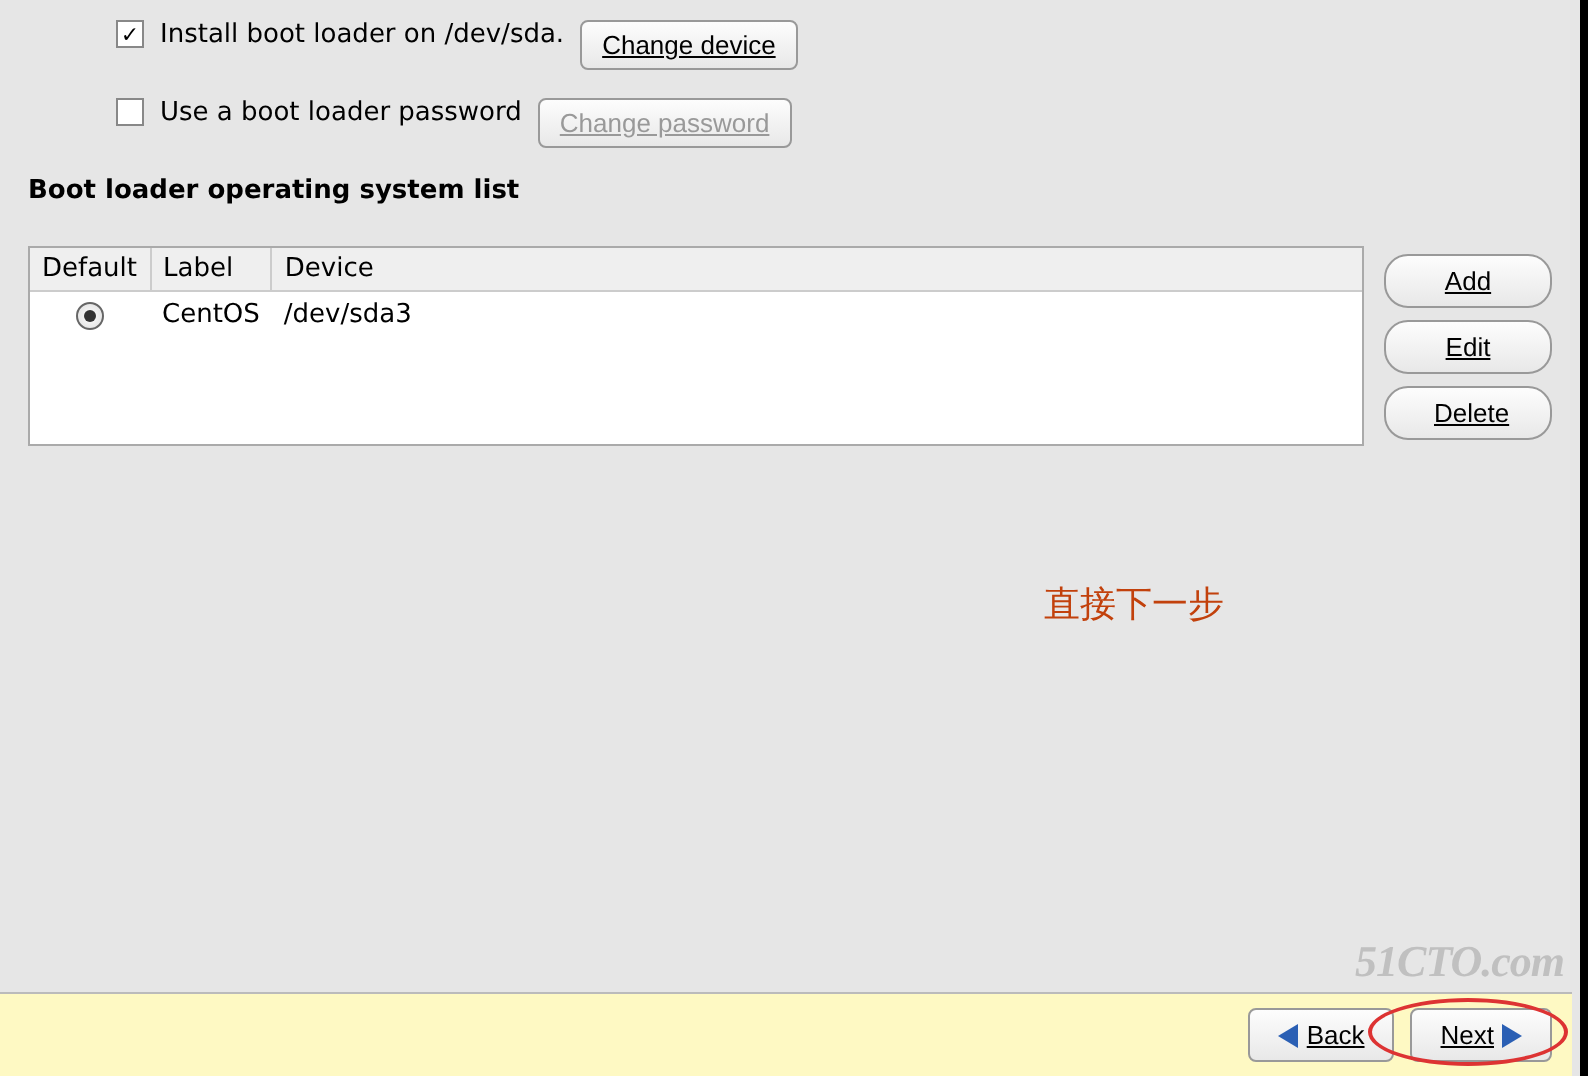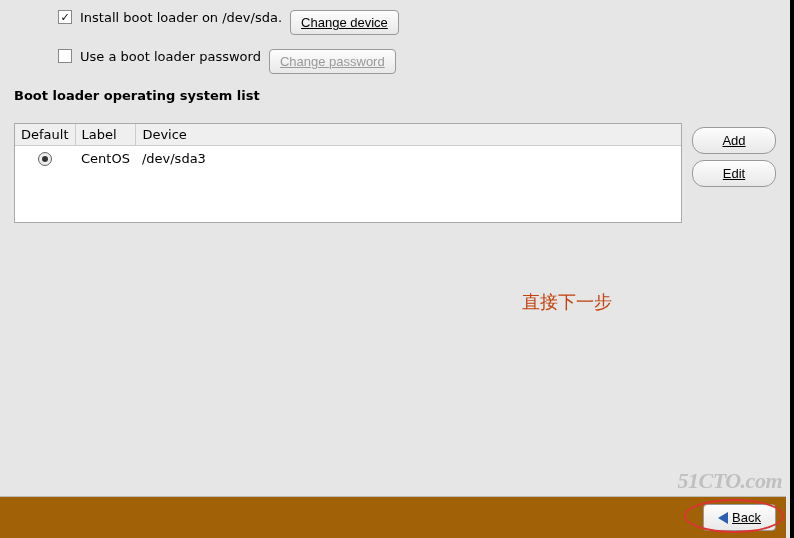--- a/index.html
+++ b/index.html
@@ -148,21 +148,21 @@
       color: rgba(120,120,120,0.35);
       font-style: italic;
     }
     .footer {
       position: absolute;
       bottom: 0;
       left: 0;
       right: 4px;
       height: 42px;
       border-top: 1px solid #bbb;
-      background: #a16207;
+      background: #fef9c3;
       display: flex;
       justify-content: flex-end;
       align-items: center;
       padding: 0 10px;
       gap: 8px;
     }
     .footer .btn {
       display: inline-flex;
       align-items: center;
       gap: 4px;
@@ -225,30 +225,35 @@
             <td class="center"><span class="radio selected"></span></td>
             <td>CentOS</td>
             <td>/dev/sda3</td>
           </tr>
         </tbody>
       </table>
     </div>
     <div class="side-buttons">
       <button class="btn">Add</button>
       <button class="btn">Edit</button>
+      <button class="btn">Delete</button>
     </div>
   </div>
 </div>
 
 <div class="annotation">直接下一步</div>
 
 <div class="watermark1">51CTO.com</div>
 <div class="watermark3">Blog</div>
 <div class="watermark2">技术博客</div>
 
 <div class="footer">
   <button class="btn">
     <span class="arrow-left"></span>
     <span>Back</span>
   </button>
+  <button class="btn">
+    <span>Next</span>
+    <span class="arrow-right"></span>
+  </button>
 </div>
 
 <div class="circle-annot"></div>
 
 </body></html>

